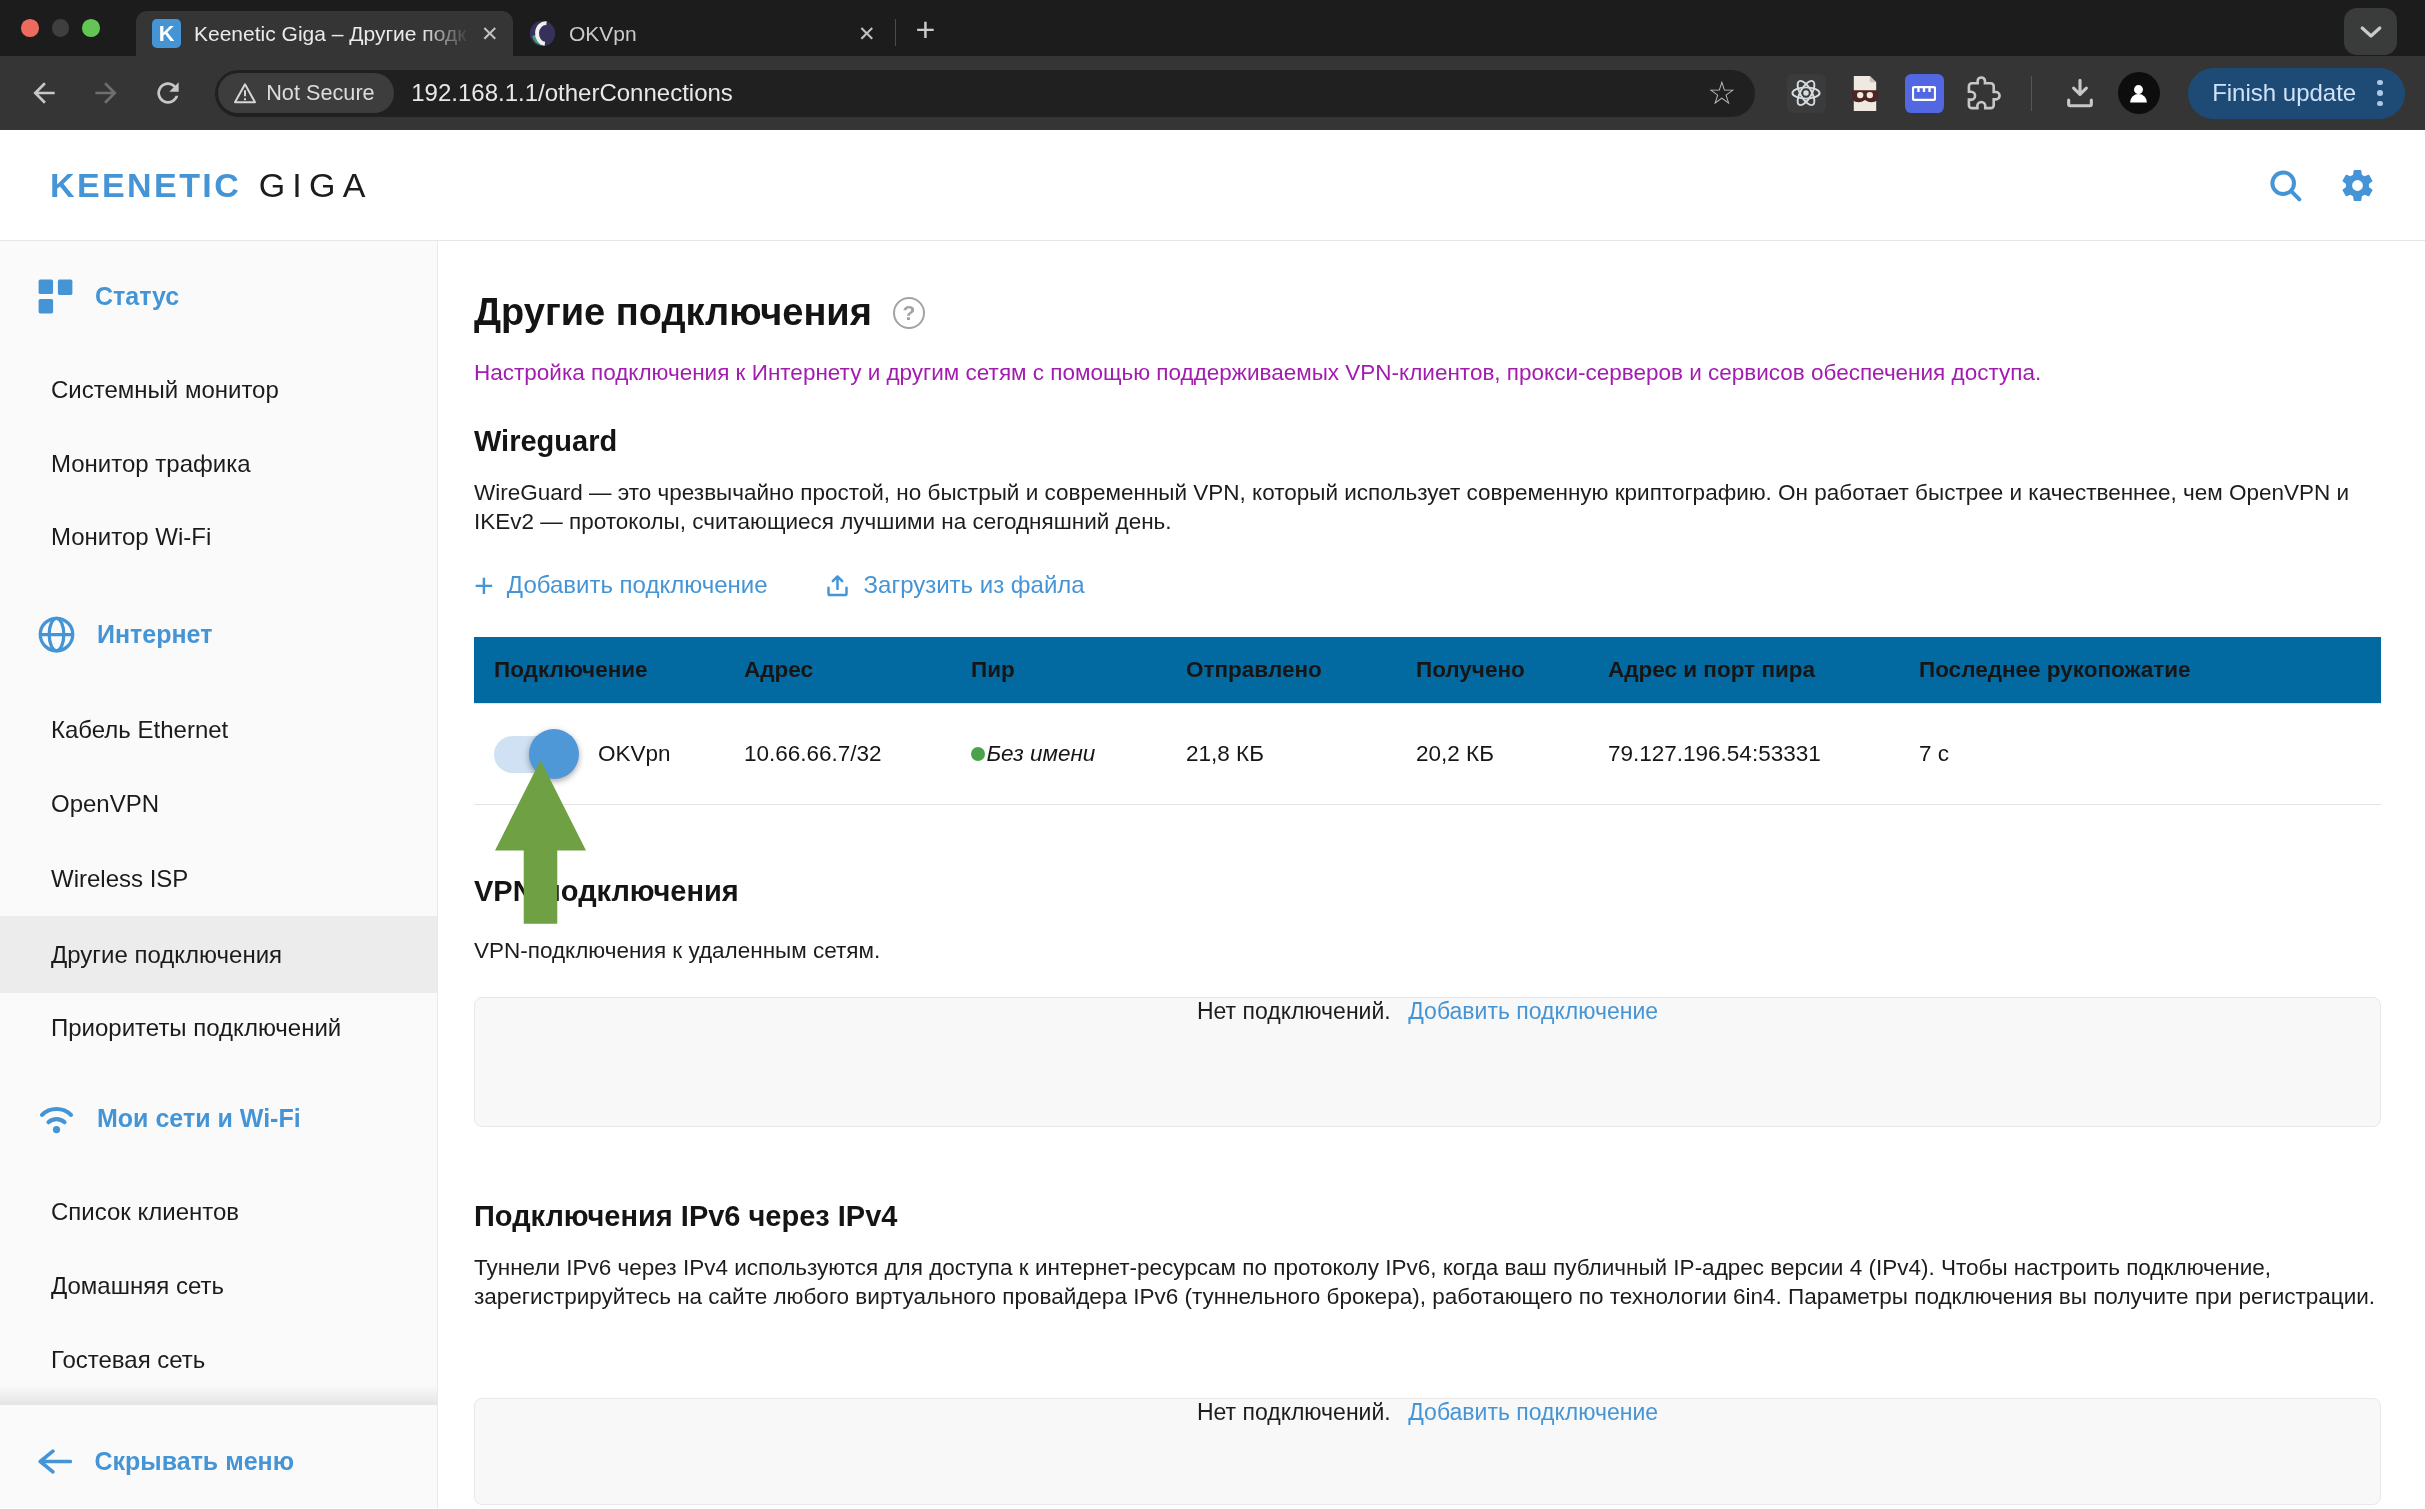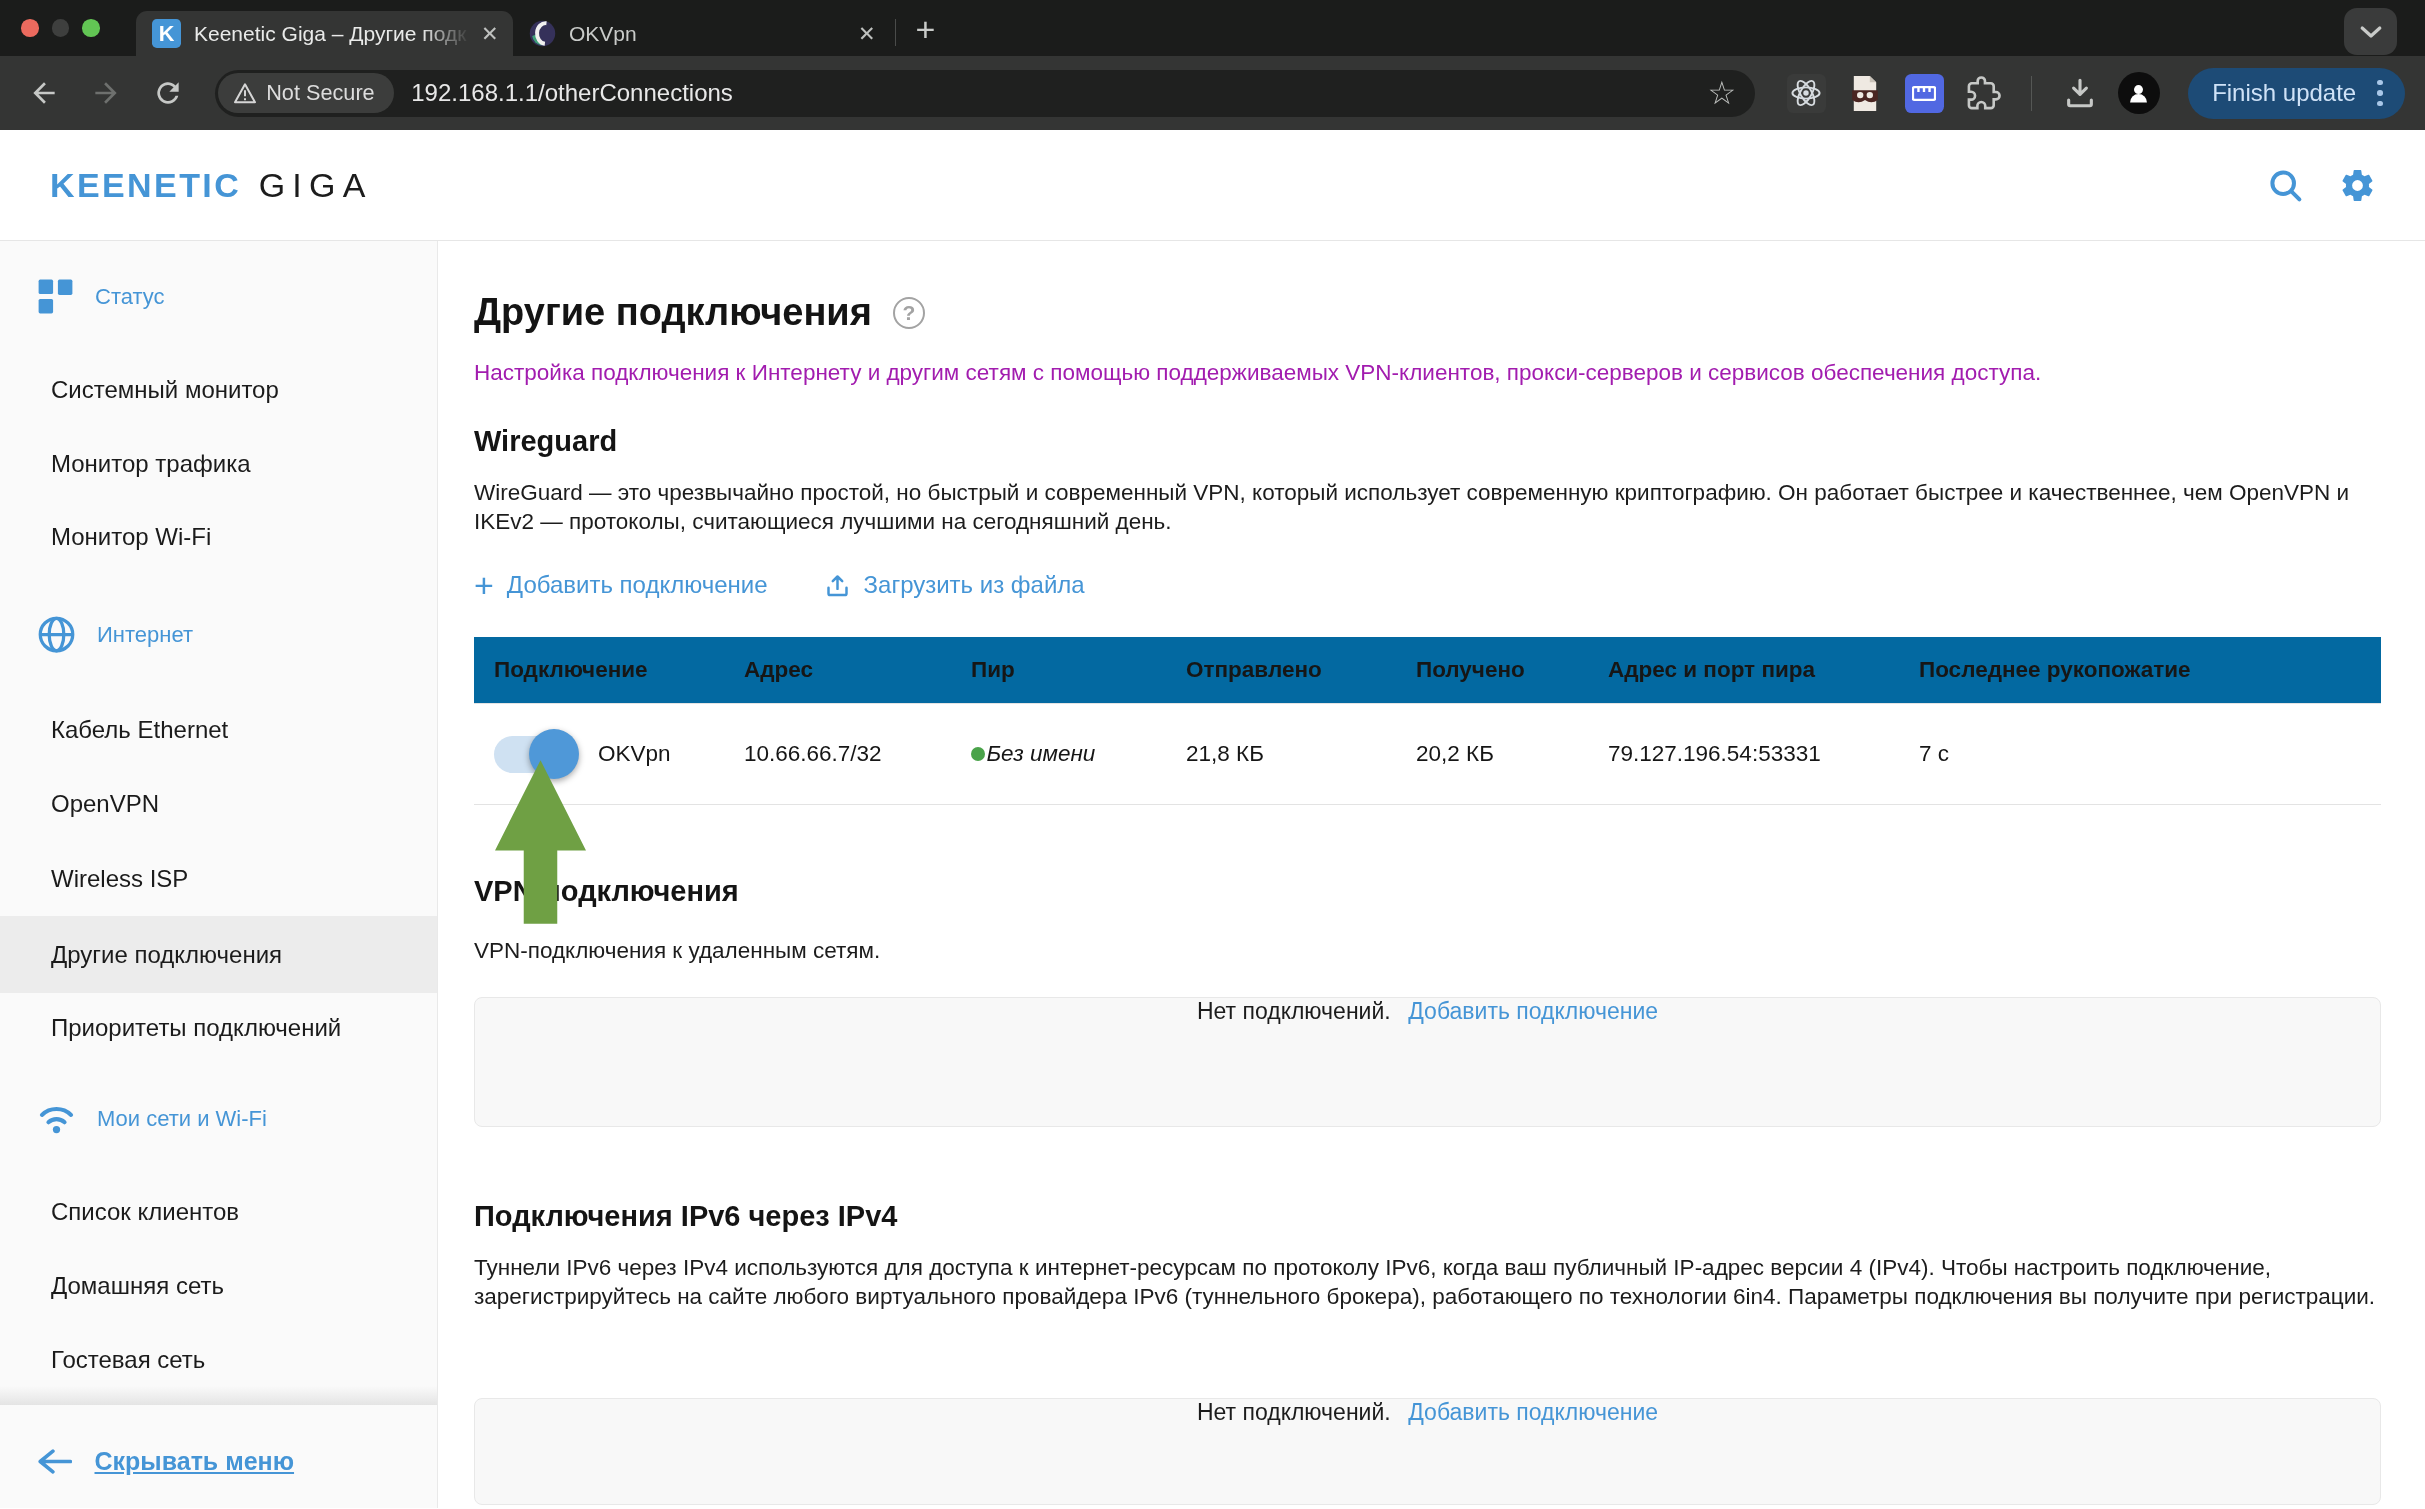--- a/index.html
+++ b/index.html
@@ -49,26 +49,26 @@
   .header-icons { margin-left:auto; display:flex; align-items:center; gap:35px; }
   .hicon { cursor:pointer; display:flex; }
 
   
   .page { display:flex; height:1267px; }
   .sidebar { width:438px; background:#fafafa; border-right:1.6px solid #e9e9e9; position:relative; flex:none; }
   .main { flex:1; position:relative; background:#fff; }
 
   
   .sec { position:absolute; left:37px; height:53px; display:flex; align-items:center; gap:21px; cursor:pointer; }
-  .sec .lbl { color:#4595d6; font-size:22px; font-weight:normal; }
+  .sec .lbl { color:#4595d6; font-size:25px; font-weight:bold; }
   .item { position:absolute; left:51px; height:51px; display:flex; align-items:center; font-size:24px; color:#1b1b1b; cursor:pointer; }
   .item.active { left:0; right:0; padding-left:51px; background:#ececec; height:77px; }
   .side-fade { position:absolute; left:0; right:0; top:1145px; height:19px; background:linear-gradient(#fafafa, #e4e4e4); }
   .hide-menu { position:absolute; left:37px; top:1194px; height:53px; display:flex; align-items:center; gap:22.5px; cursor:pointer; }
-  .hide-menu .lbl { color:#4595d6; font-size:25px; font-weight:bold;text-decoration:underline; }
+  .hide-menu .lbl { color:#4595d6; font-size:25px; font-weight:bold; }
 
   
   .blk { position:absolute; left:36px; width:1907px; }
   .pagetitle { top:50px; display:flex; align-items:center; gap:21px; }
   .pagetitle h1 { font-size:38px; font-weight:bold; color:#141414; }
   .help { width:32px; height:32px; border-radius:50%; border:2.4px solid #a3a3a3; color:#a3a3a3; font-size:21px; font-weight:bold; display:flex; align-items:center; justify-content:center; cursor:pointer; }
   .intro { top:119px; font-size:22.5px; color:#a21caf; }
   .h2 { font-size:29px; font-weight:bold; color:#141414; }
   .wg-h { top:184px; }
   .para { font-size:22.5px; color:#1c1c1c; line-height:29px; }

